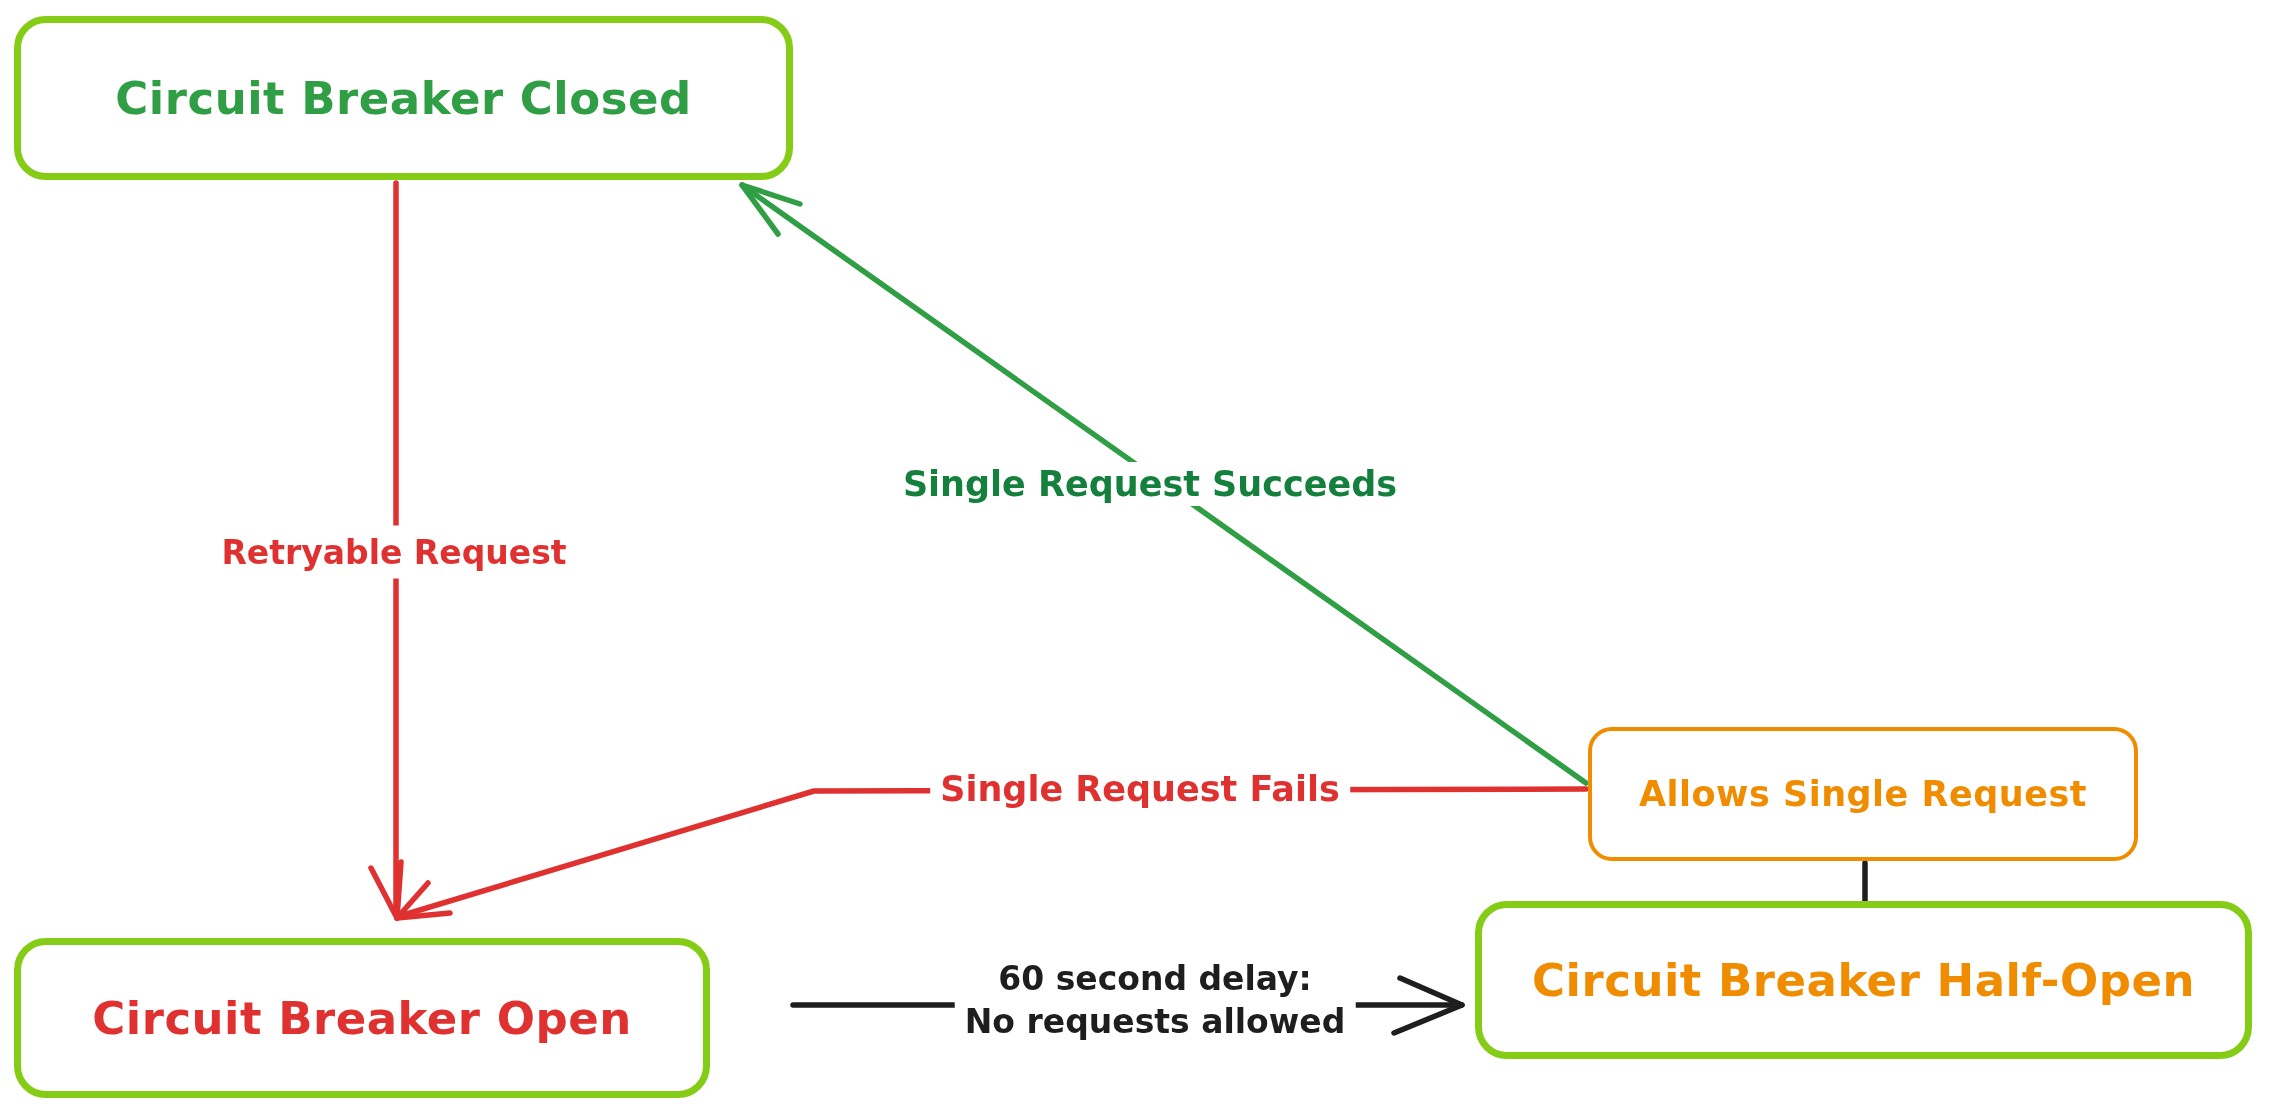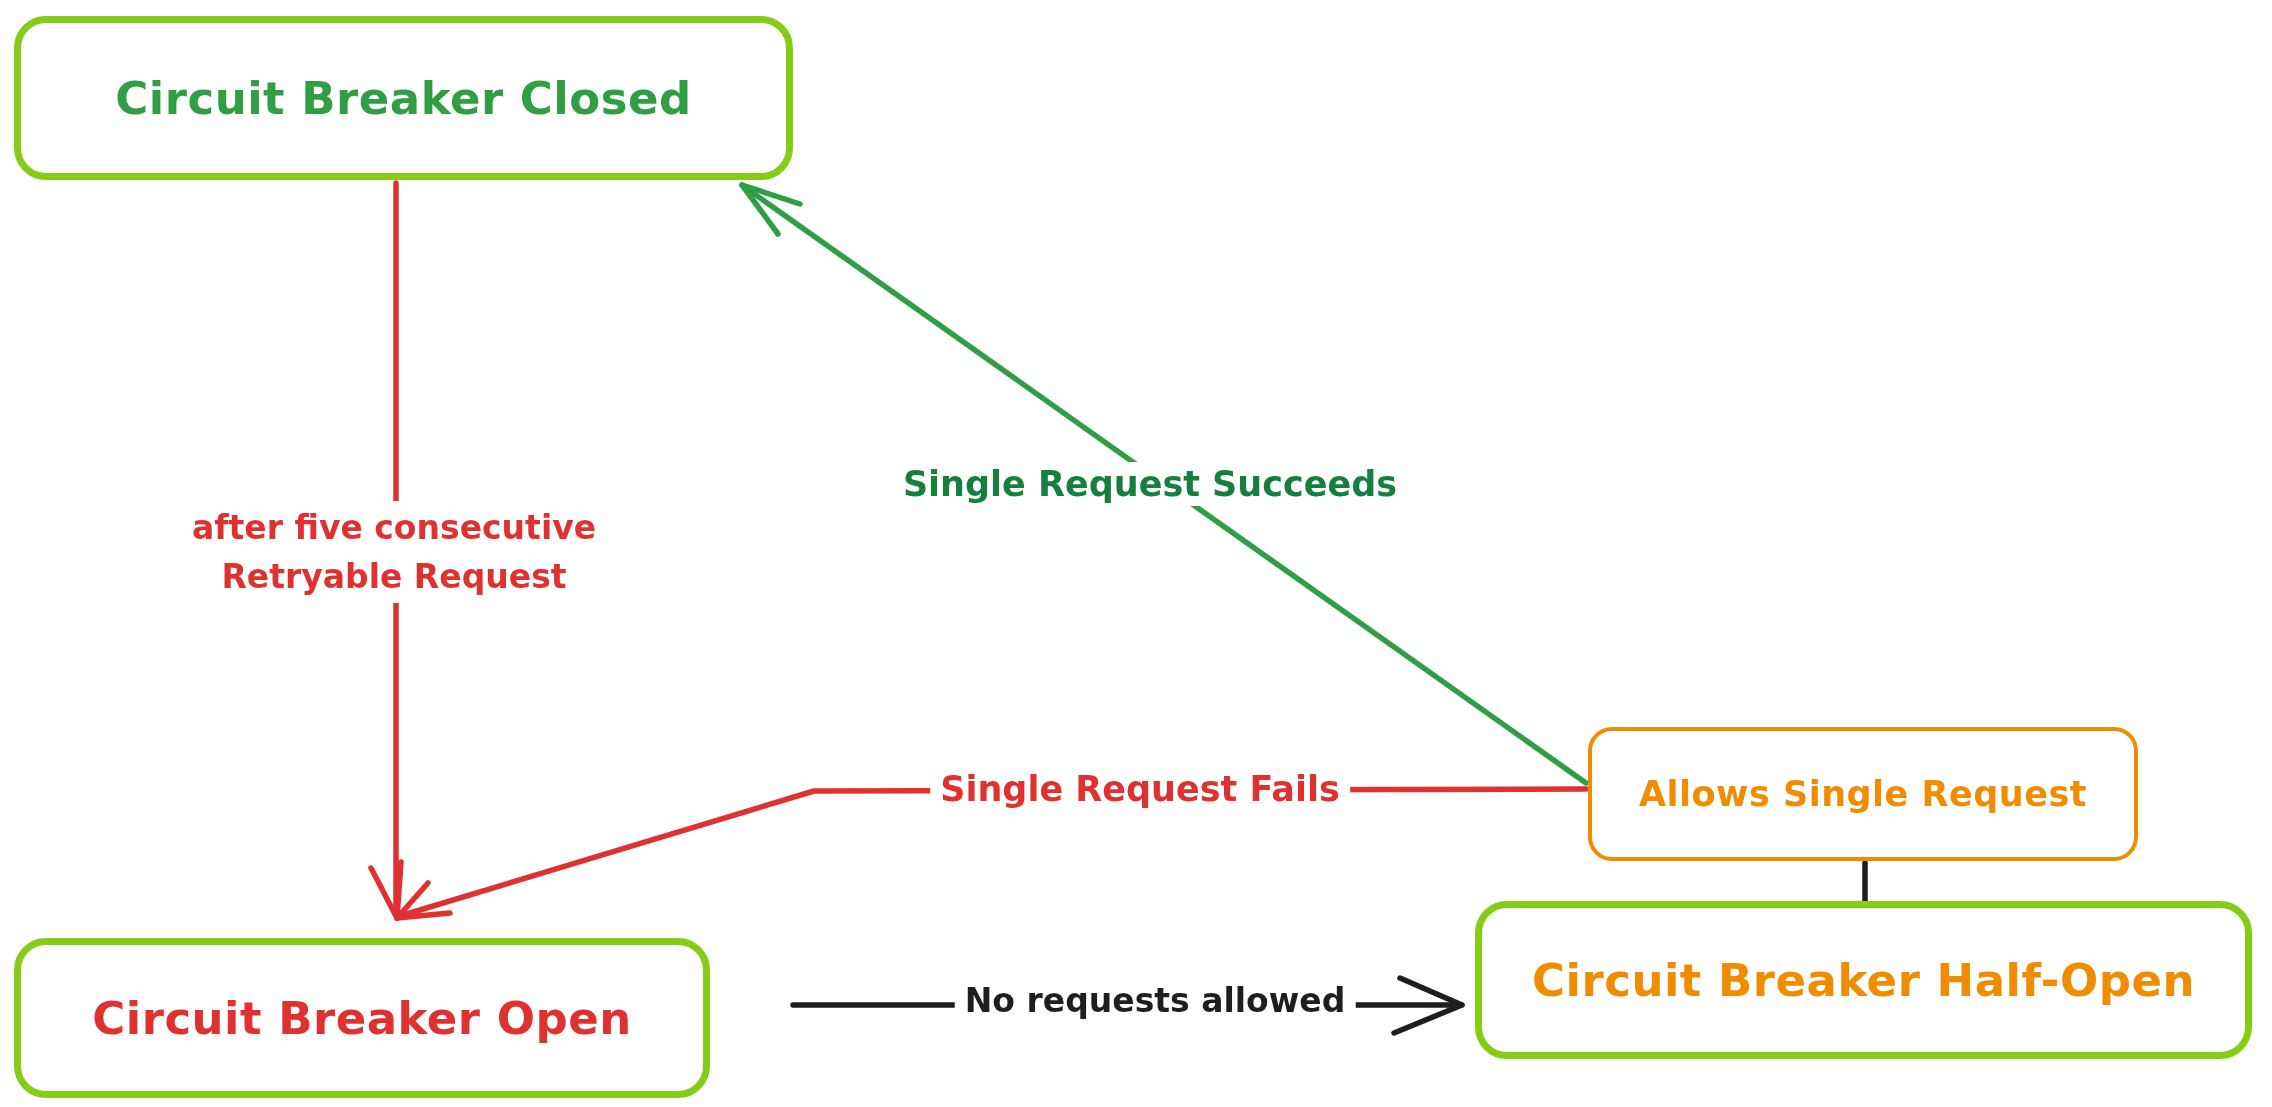--- a/index.html
+++ b/index.html
@@ -115,25 +115,25 @@
 
   <div class="node big" id="node-half-open">
     <span class="node-label" style="color: rgb(240, 140, 0);">Circuit Breaker Half-Open</span>
   </div>
 
   <div class="node" id="node-allows" style="border-color: rgb(240, 140, 0);">
     <span class="node-label" style="color: rgb(240, 140, 0);">Allows Single Request</span>
   </div>
 
   <div class="edge-label" id="label-trips" style="color: rgb(224, 49, 49);">
-    <div>after five consecutive</div>
     <div>Retryable Request</div>
   </div>
 
   <div class="edge-label" id="label-succeeds" style="color: #15803d;">Single Request Succeeds</div>
 
   <div class="edge-label" id="label-fails" style="color: rgb(224, 49, 49);">Single Request Fails</div>
 
   <div class="edge-label" id="label-delay" style="color: rgb(30, 30, 30);">
+    <div>60 second delay:</div>
     <div>No requests allowed</div>
   </div>
 
 </div>
 
 </body></html>

